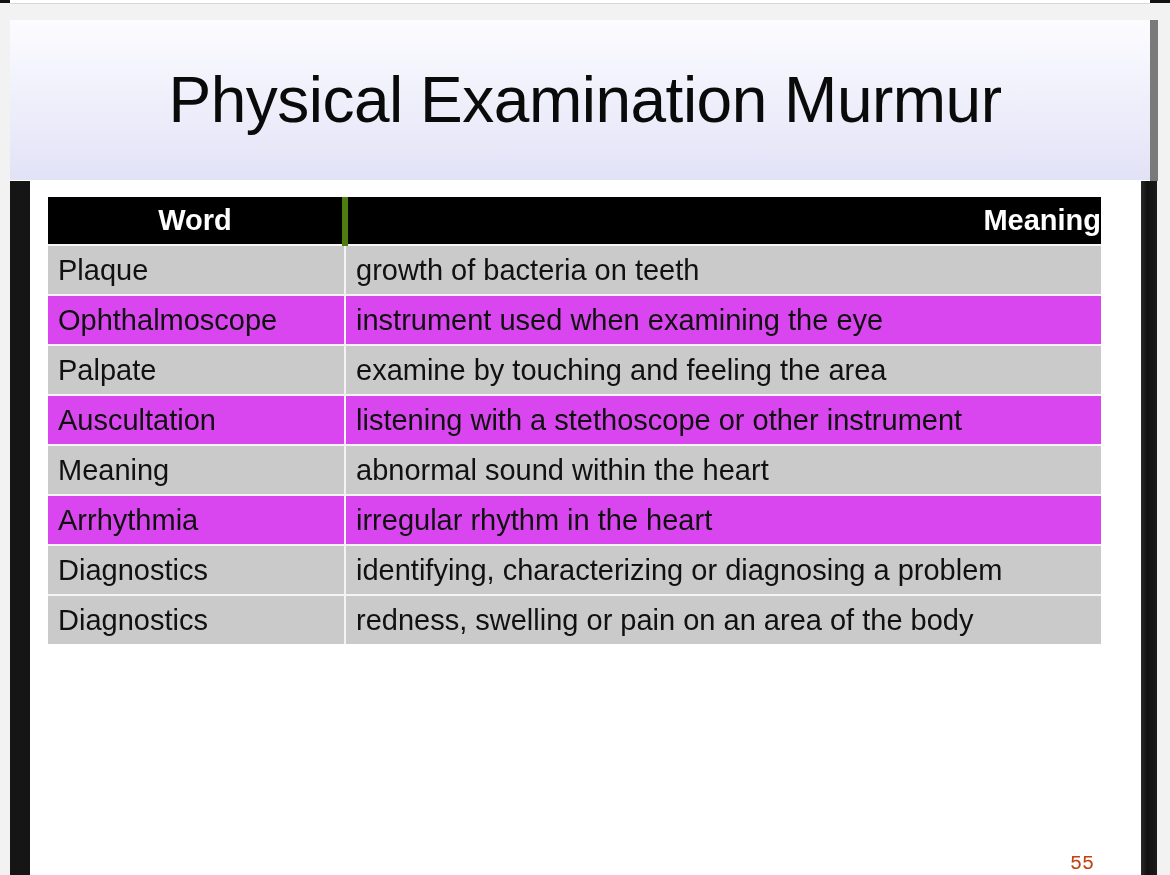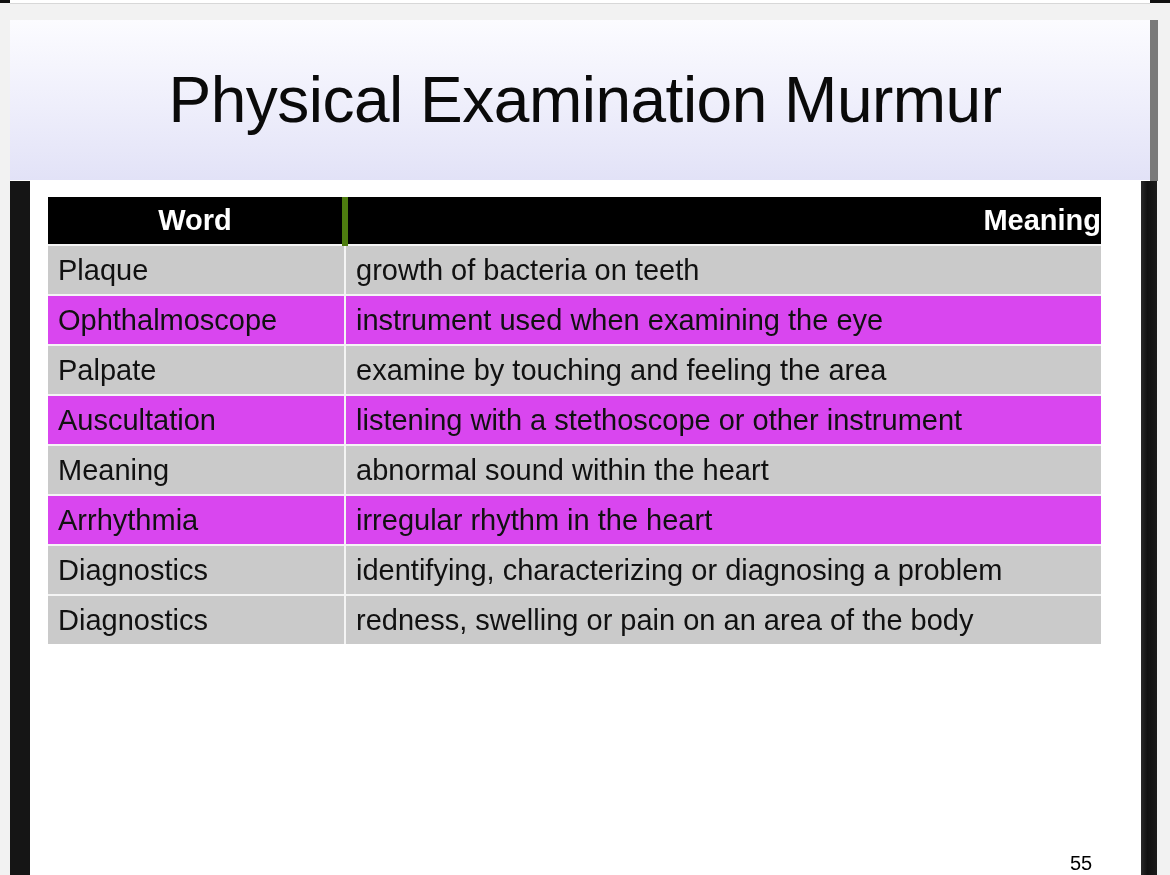--- a/index.html
+++ b/index.html
@@ -58,22 +58,22 @@
   table.terms tr.even td { background: #d946ef; }
   table.terms col.c1 { width: 297px; }
   .logo {
     position: absolute; left: 30px; top: 845px; height: 30px; overflow: hidden;
     font-family: "Liberation Sans", sans-serif; font-weight: bold; font-style: italic;
     font-size: 36px; line-height: 36px; letter-spacing: -1px; margin-top: 32px;
   }
   .logo .i { color: #6cbf3a; }
   .logo .cev { color: #1f78c1; }
   .page-num {
-    position: absolute; left: 1070px; top: 852px; font-size: 20px; color: #000000;
-    font-family: Liberation Sans, sans-serif;
+    position: absolute; left: 1070px; top: 852px; font-size: 20px; color: #c2410c;
+    font-family: Liberation Mono, monospace;
   }
 </style>
 </head>
 <body>
 
 <div class="top-strip"></div>
 <div class="top-strip-left"></div>
 <div class="top-strip-right"></div>
 
 <div class="slide">

